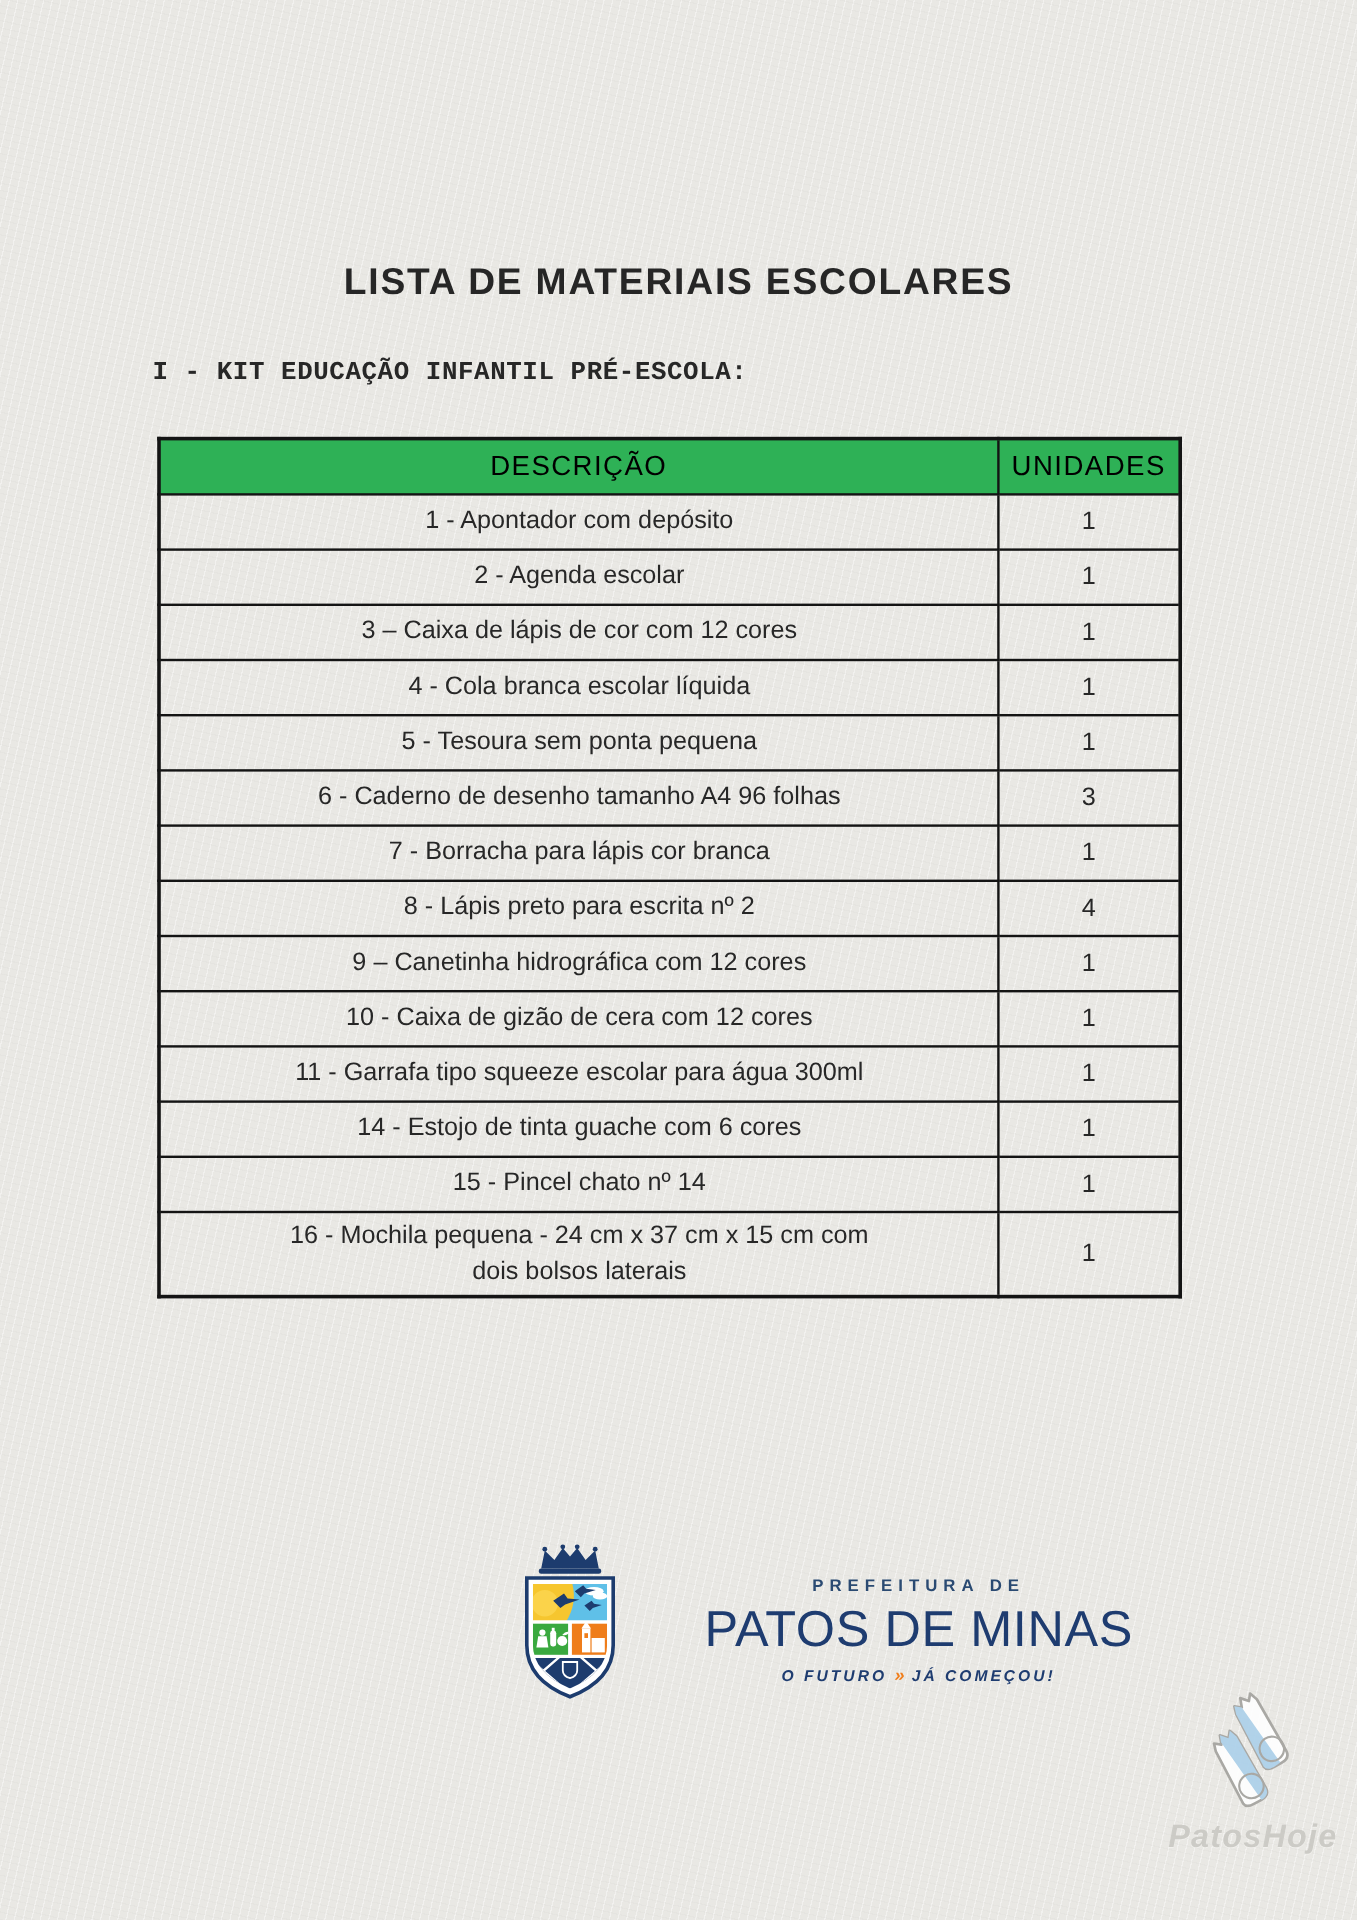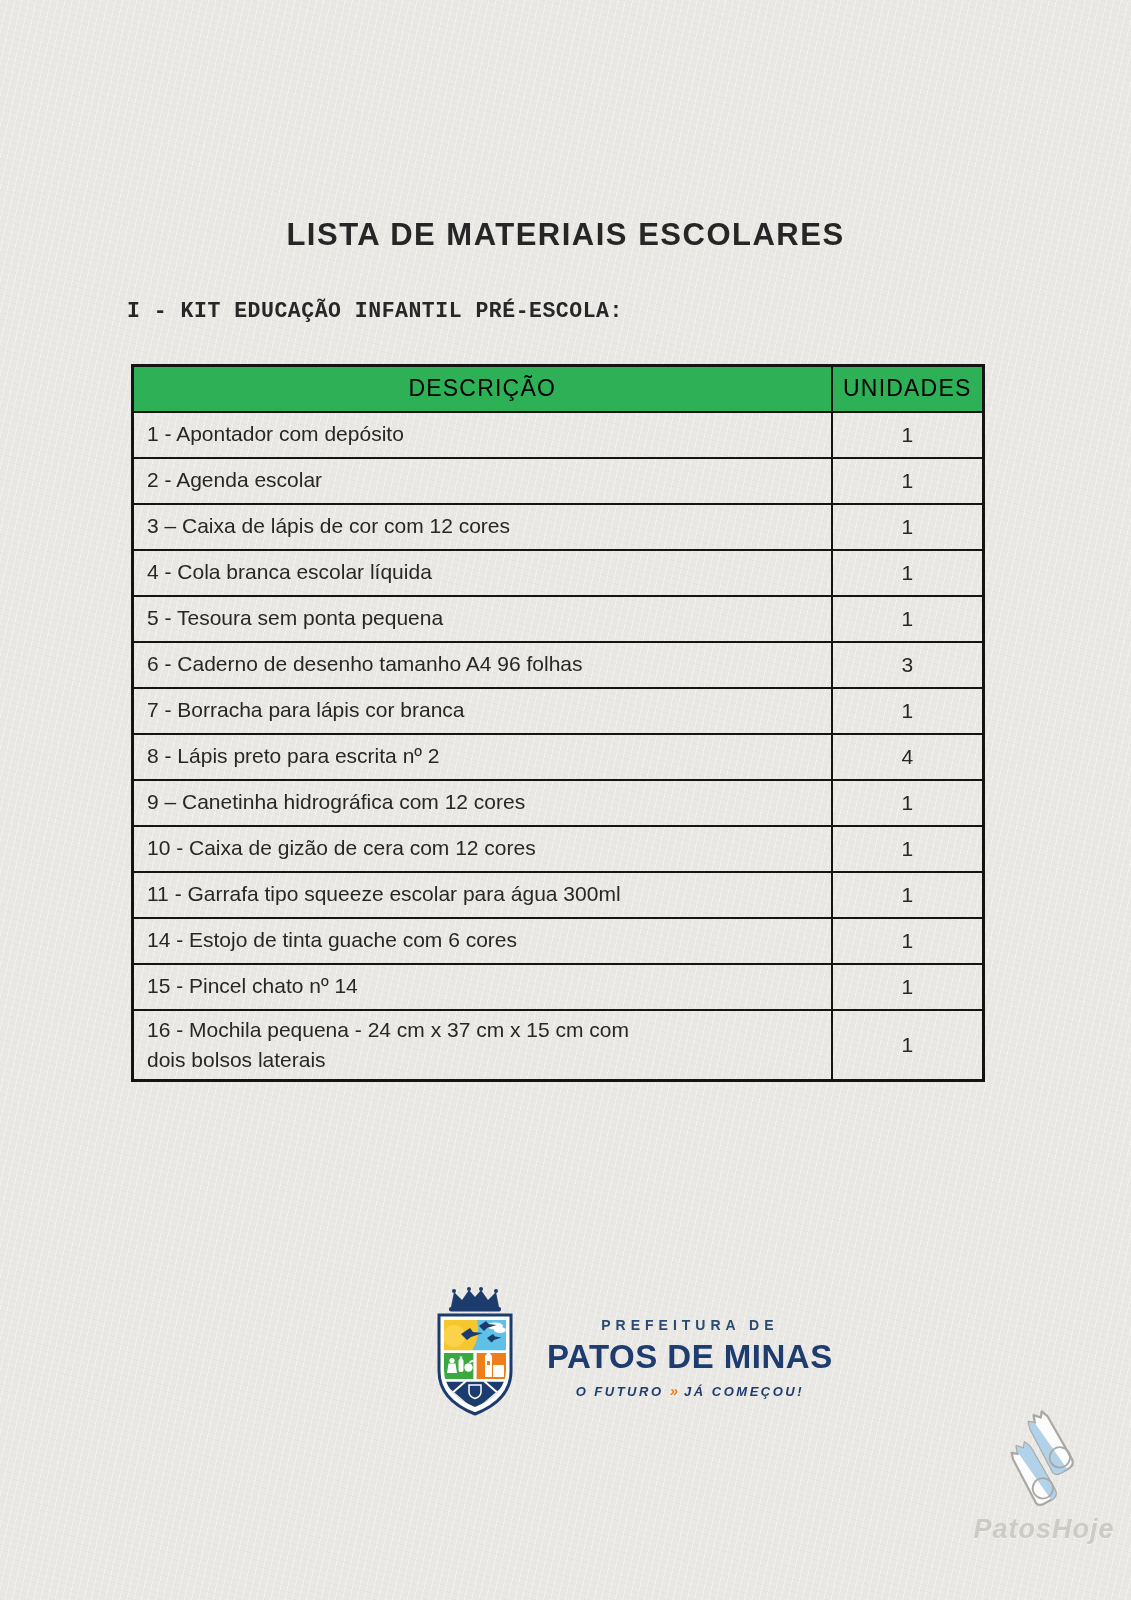--- a/index.html
+++ b/index.html
@@ -33,38 +33,38 @@
   table.materials th, table.materials td{
     border:2px solid #141414;
   }
   table.materials th{
     height:46px; background:#2eb156; color:#000000;
     font-size:23px; font-weight:500; letter-spacing:1.2px; text-align:center;
   }
   td.cell-desc{
     height:46px; padding:4px 12px 4px 13px;
     font-size:21px; color:#272727; line-height:1.45;
-    white-space:pre-line; vertical-align:middle; text-align:left;
+    white-space:pre-line; vertical-align:middle; text-align:center;
   }
   td.cell-units{
     text-align:center; vertical-align:middle;
     font-size:21px; color:#272727;
   }
 
   .logo{
     position:absolute; left:425px; top:1281px;
     display:flex; align-items:center; gap:22px;
   }
-  .logo-text{ text-align:center; padding-top:10px; }
+  .logo-text{ text-align:center; padding-top:10px;margin-left:40px; }
   .org-line1{
     font-size:14px; font-weight:600; letter-spacing:5px;
     color:#2a4a72; margin-bottom:5px;
   }
   .org-line2{
-    font-size:33px; font-weight:700; letter-spacing:0.5px; color:#1e3c70;
+    font-size:42px; font-weight:400; letter-spacing:0.5px; color:#1e3c70;
   }
   .tagline{
     margin-top:6px; font-size:13px; font-style:italic; font-weight:700;
     letter-spacing:2.5px; color:#1e3c70;
   }
   .tagline .chev{ color:#f07d1a; font-size:15px; letter-spacing:0; }
 
   .watermark{
     position:absolute; left:963px; top:1408px; width:162px;
     text-align:center; opacity:0.9;

